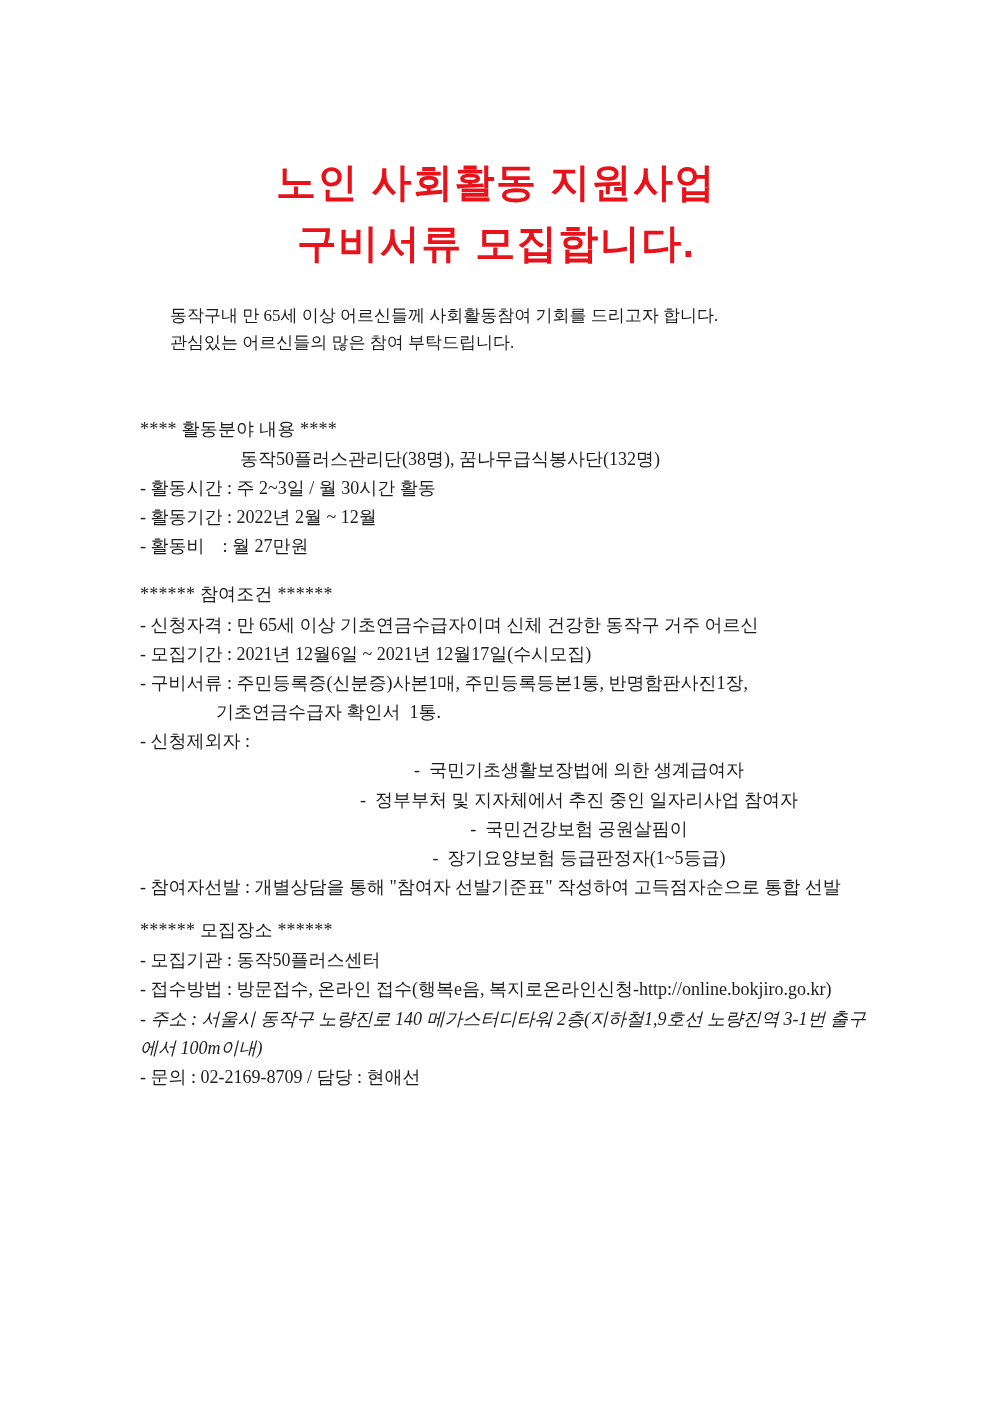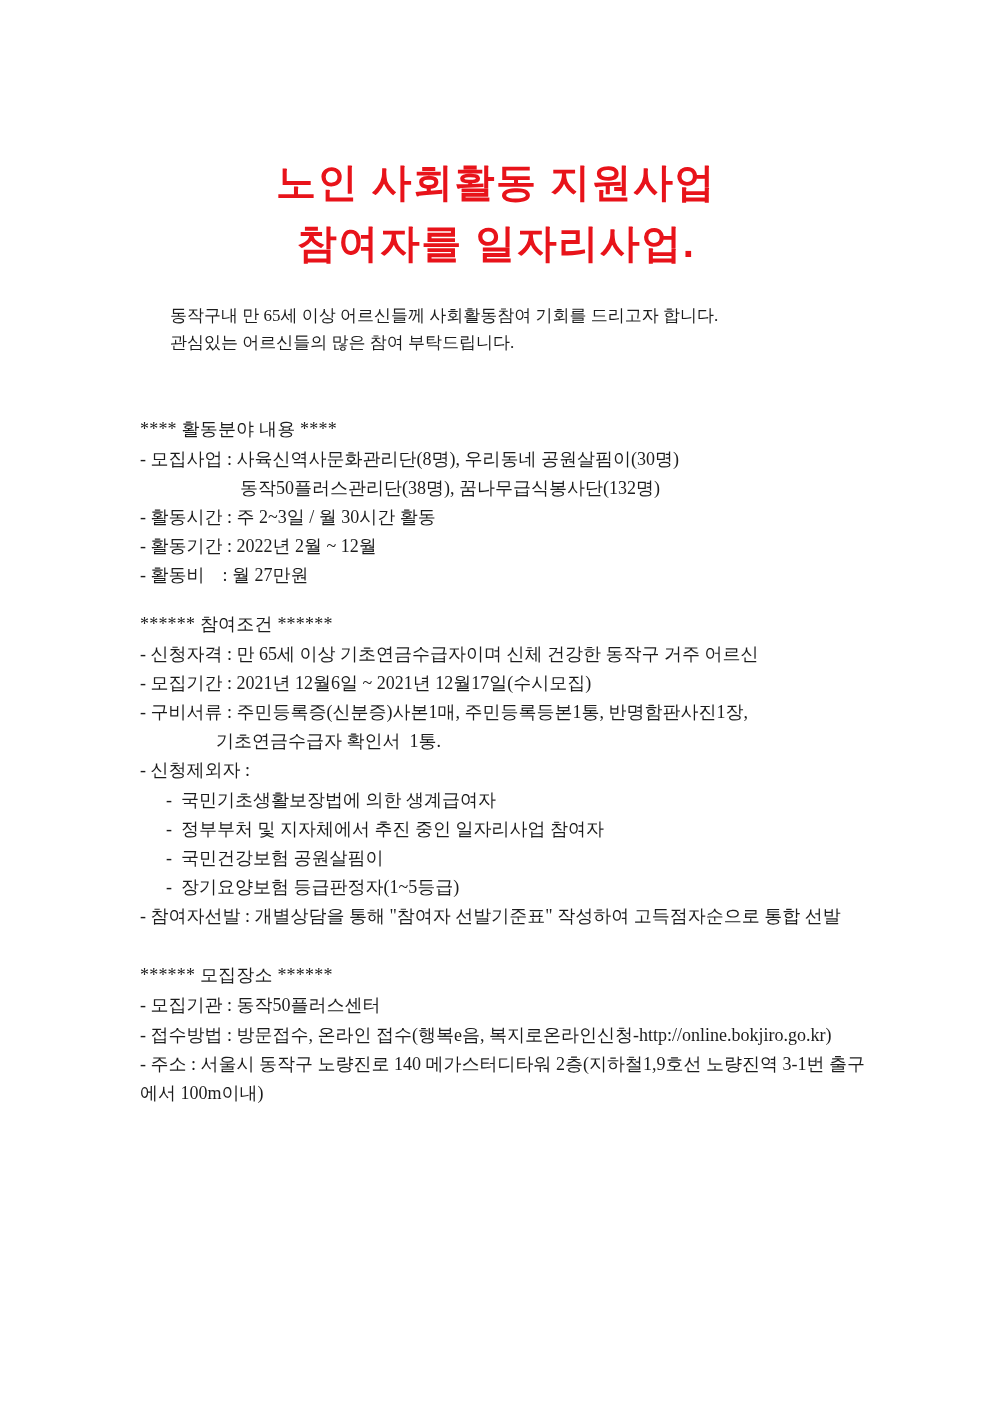--- a/index.html
+++ b/index.html
@@ -52,69 +52,70 @@
   }
 
   
   .section {
     padding-left: 140px;
     font-size: 18px;
     line-height: 1.62;
   }
   .section-activity   { margin-top: 58px; }
   .section-conditions { margin-top: 19px; }
-  .section-location   { margin-top: 30px; }
+  .section-location   { margin-top: 14px; }
 
   .section-heading {
     white-space: pre;
     letter-spacing: 0.2px;
     margin-bottom: 1px;
   }
 
   .line {
     white-space: pre;
   }
   .line-wrap {
     white-space: pre-wrap;
     max-width: 730px;
+    font-style: italic;
   }
   
   .line-cont {
     white-space: pre;
     padding-left: 100px;
   }
   .line-cont-docs {
     white-space: pre;
     padding-left: 76px;
   }
   
   .line-sub {
     white-space: pre;
     padding-left: 26px;
+    text-align: center;
   }
 </style>
 </head>
 <body>
 
 <div class="page">
 
   <div class="title-block">
     <div class="title-line">노인 사회활동 지원사업</div>
-    <div class="title-line">참여자를 일자리사업.</div>
+    <div class="title-line">구비서류 모집합니다.</div>
   </div>
 
   <div class="intro">
     <div class="intro-line">동작구내 만 65세 이상 어르신들께 사회활동참여 기회를 드리고자 합니다.</div>
     <div class="intro-line">관심있는 어르신들의 많은 참여 부탁드립니다.</div>
   </div>
 
   <div class="section section-activity">
     <div class="section-heading">**** 활동분야 내용 ****</div>
 
-    <div class="line">- 모집사업 : 사육신역사문화관리단(8명), 우리동네 공원살핌이(30명)</div>
     <div class="line-cont">동작50플러스관리단(38명), 꿈나무급식봉사단(132명)</div>
     <div class="line">- 활동시간 : 주 2~3일 / 월 30시간 활동</div>
     <div class="line">- 활동기간 : 2022년 2월 ~ 12월</div>
     <div class="line">- 활동비    : 월 27만원</div>
   </div>
 
   <div class="section section-conditions">
     <div class="section-heading">****** 참여조건 ******</div>
 
     <div class="line">- 신청자격 : 만 65세 이상 기초연금수급자이며 신체 건강한 동작구 거주 어르신</div>
@@ -130,15 +131,16 @@
 
     <div class="line">- 참여자선발 : 개별상담을 통해 "참여자 선발기준표" 작성하여 고득점자순으로 통합 선발</div>
   </div>
 
   <div class="section section-location">
     <div class="section-heading">****** 모집장소 ******</div>
 
     <div class="line">- 모집기관 : 동작50플러스센터</div>
     <div class="line">- 접수방법 : 방문접수, 온라인 접수(행복e음, 복지로온라인신청-http://online.bokjiro.go.kr)</div>
     <div class="line-wrap">- 주소 : 서울시 동작구 노량진로 140 메가스터디타워 2층(지하철1,9호선 노량진역 3-1번 출구에서 100m이내)</div>
+    <div class="line">- 문의 : 02-2169-8709 / 담당 : 현애선</div>
   </div>
 
 </div>
 
 </body></html>

